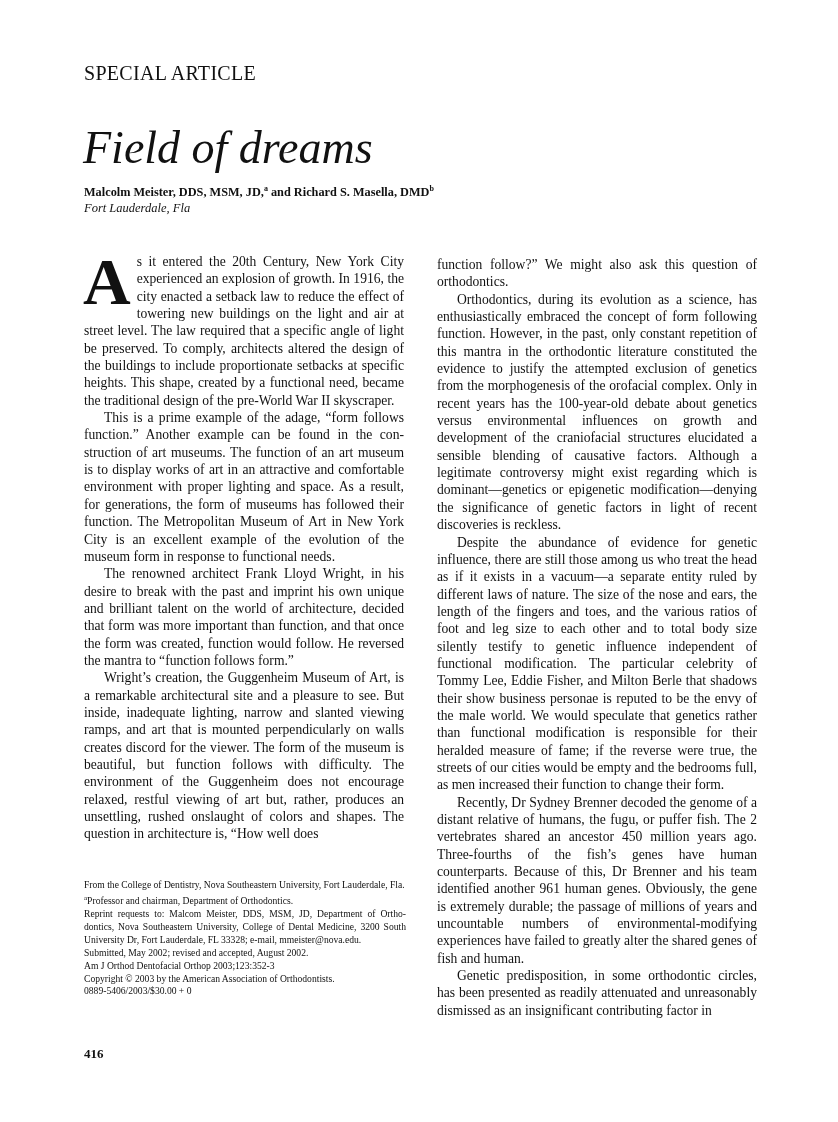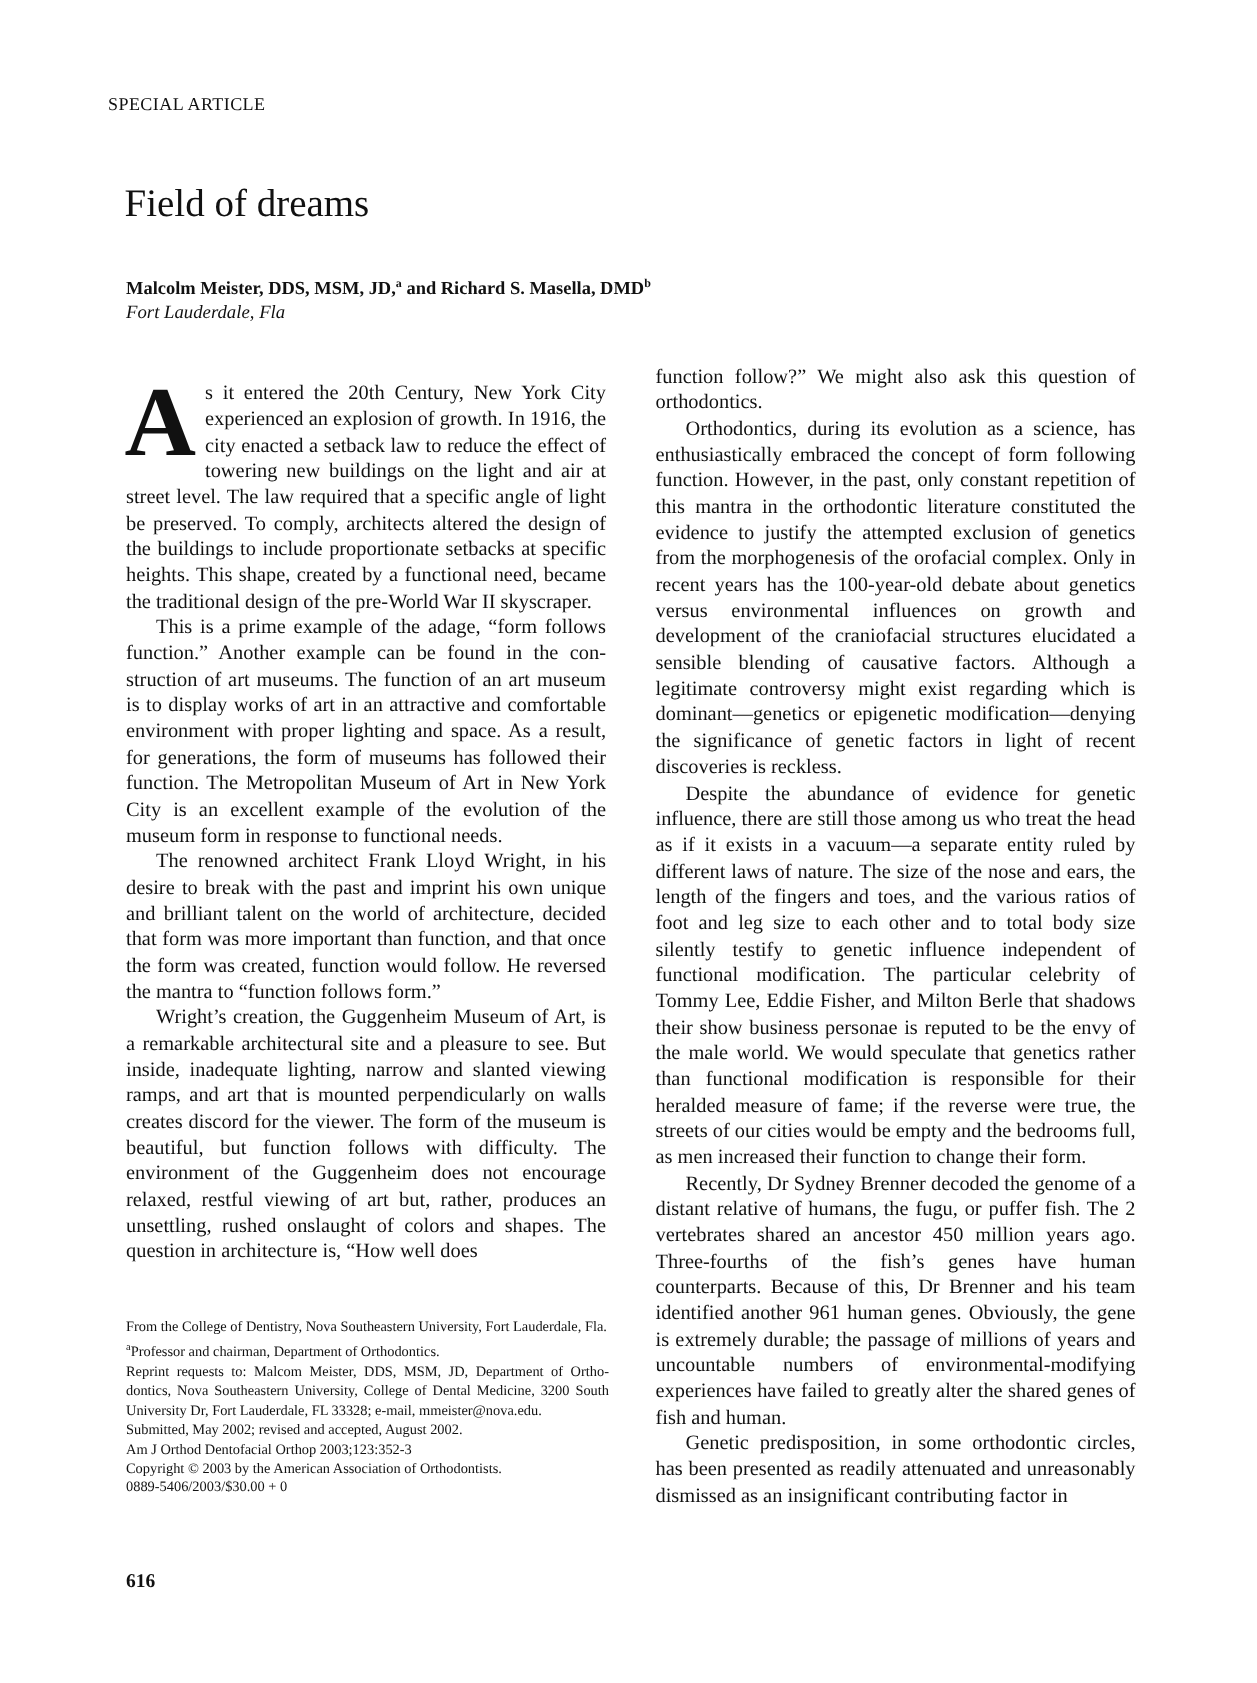--- a/index.html
+++ b/index.html
@@ -1,26 +1,26 @@
 <!DOCTYPE html>
 <html><head>
 <meta charset="utf-8">
 <style>
   html, body { margin: 0; padding: 0; background: #ffffff; }
   body { width: 838px; height: 1122px; position: relative; overflow: hidden; color: #111; }
   .serif { font-family: "Liberation Serif", "DejaVu Serif", serif; }
   .sans { font-family: Liberation Serif, serif; text-align: center; }
-  #section-label { position: absolute; left: 72px; top: 62px; font-size: 12px; letter-spacing: 0.3px; }
-  #title { position: absolute; left: 83px; top: 121px; font-size: 26px; font-weight: normal; margin: 0; }
+  #section-label { position: absolute; left: 84px; top: 62px; font-size: 20px; letter-spacing: 0.3px; }
+  #title { position: absolute; left: 83px; top: 121px; font-size: 46px; font-weight: normal; margin: 0; font-style: italic; }
   #authors { position: absolute; left: 84px; top: 184px; font-size: 12.3px; font-weight: bold; }
   #authors sup { font-size: 8px; }
   #location { position: absolute; left: 84px; top: 201px; font-size: 12.5px; font-style: italic; }
   .col { position: absolute; width: 320px; font-size: 13.6px; line-height: 17.35px; text-align: justify; }
   #col-left { left: 84px; top: 253px; }
-  #col-right { left: 437px; top: 242px; }
+  #col-right { left: 437px; top: 256px; }
   .col p { margin: 0; text-indent: 20px; hyphens: manual; }
   .col p.first { text-indent: 0; }
   .dropcap { float: left; font-size: 66px; line-height: 52px; font-weight: bold; margin: 3px 6px 0 -1px; padding: 0; }
   #footnotes { position: absolute; left: 84px; top: 879px; width: 322px; font-size: 9.6px; line-height: 12.9px; text-align: justify; }
   #footnotes div { margin: 0; }
   #footnotes sup { font-size: 7px; }
   #page-number { position: absolute; left: 84px; top: 1046px; font-size: 13px; font-weight: bold; }
 </style>
 </head>
 <body>
@@ -53,13 +53,13 @@
 <div id="footnotes" class="serif">
   <div>From the College of Dentistry, Nova Southeastern University, Fort Lauderdale, Fla.</div>
   <div><sup>a</sup><span>Professor and chairman, Department of Orthodontics.</span></div>
   <div>Reprint requests to: Malcom Meister, DDS, MSM, JD, Department of Ortho­dontics, Nova Southeastern University, College of Dental Medicine, 3200 South University Dr, Fort Lauderdale, FL 33328; e-mail, mmeister@nova.edu.</div>
   <div>Submitted, May 2002; revised and accepted, August 2002.</div>
   <div>Am J Orthod Dentofacial Orthop 2003;123:352-3</div>
   <div>Copyright © 2003 by the American Association of Orthodontists.</div>
   <div>0889-5406/2003/$30.00 + 0</div>
 </div>
 
-<div id="page-number" class="sans">616</div>
+<div id="page-number" class="sans">416</div>
 
 </body></html>

